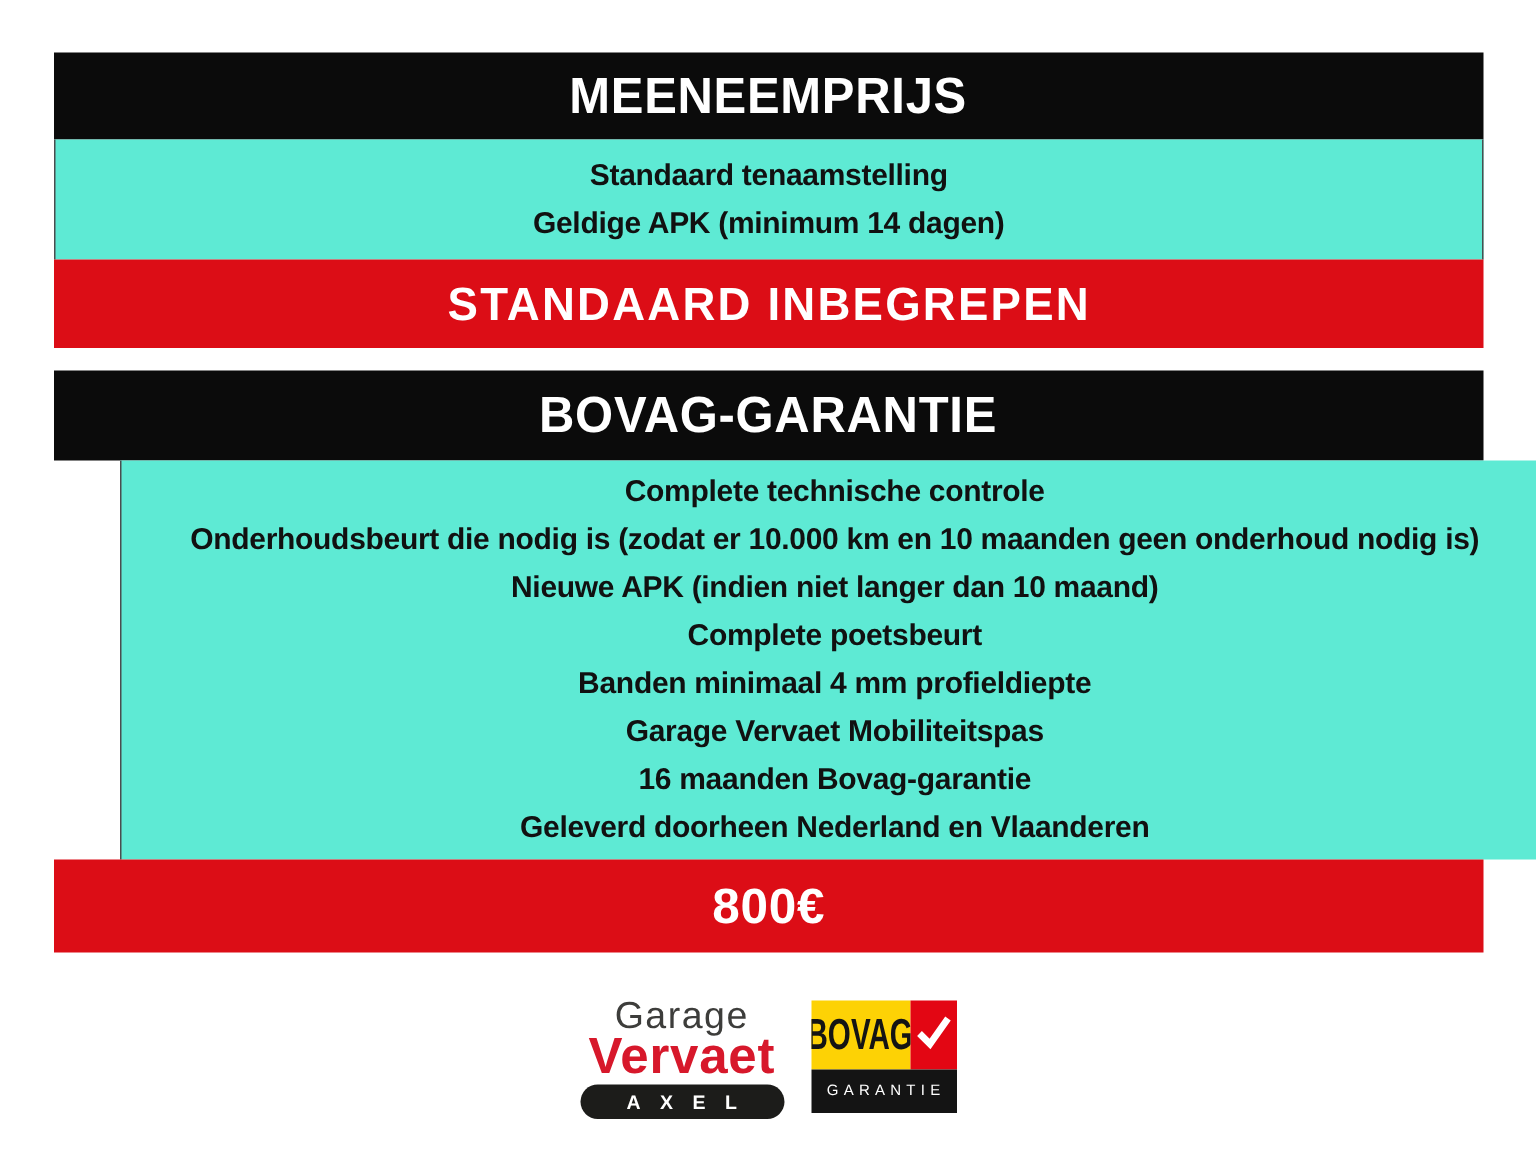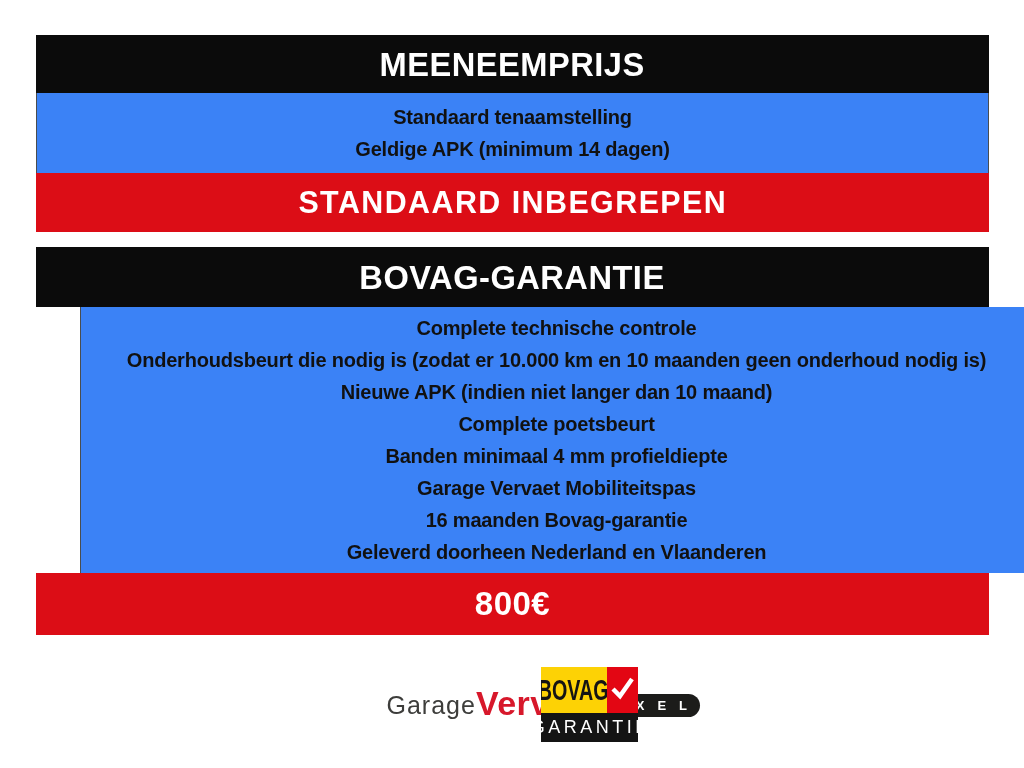--- a/index.html
+++ b/index.html
@@ -39,21 +39,21 @@
     white-space: nowrap;
   }
 
   .price-text {
     font-weight: bold;
     font-size: 33px;
     letter-spacing: 0.5px;
   }
 
   .white-body {
-    background: #3b82f6;
+    background: #5eead4;
     border-left: 1px solid #4a4d4f;
     border-right: 1px solid #4a4d4f;
     flex-direction: column;
     justify-content: center;
   }
 
   .body-line {
     color: #111111;
     font-weight: bold;
     font-size: 20px;
@@ -77,21 +77,21 @@
     top: 652px; left: 0;
     width: 1024px; height: 105px;
     display: flex;
     align-items: center;
     justify-content: center;
     gap: 18px;
   }
 
   .logo-vervaet {
     display: flex;
-    flex-direction: row;
+    flex-direction: column;
     align-items: center;
     width: 136px;
   }
   .garage-text {
     color: #3d3d3b;
     font-size: 25px;
     letter-spacing: 1px;
     line-height: 26px;
   }
   .vervaet-text {
@@ -146,21 +146,21 @@
     align-items: center;
     justify-content: center;
   }
   .bovag-bottom {
     background: #141414;
     color: #ffffff;
     height: 29px;
     display: flex;
     align-items: center;
     justify-content: center;
-    font-size: 18px;
+    font-size: 10px;
     letter-spacing: 3.5px;
     text-indent: 3.5px;
   }
 </style>
 </head>
 <body>
 
 <div class="poster">
 
   <div class="band black-bar s1-header">

